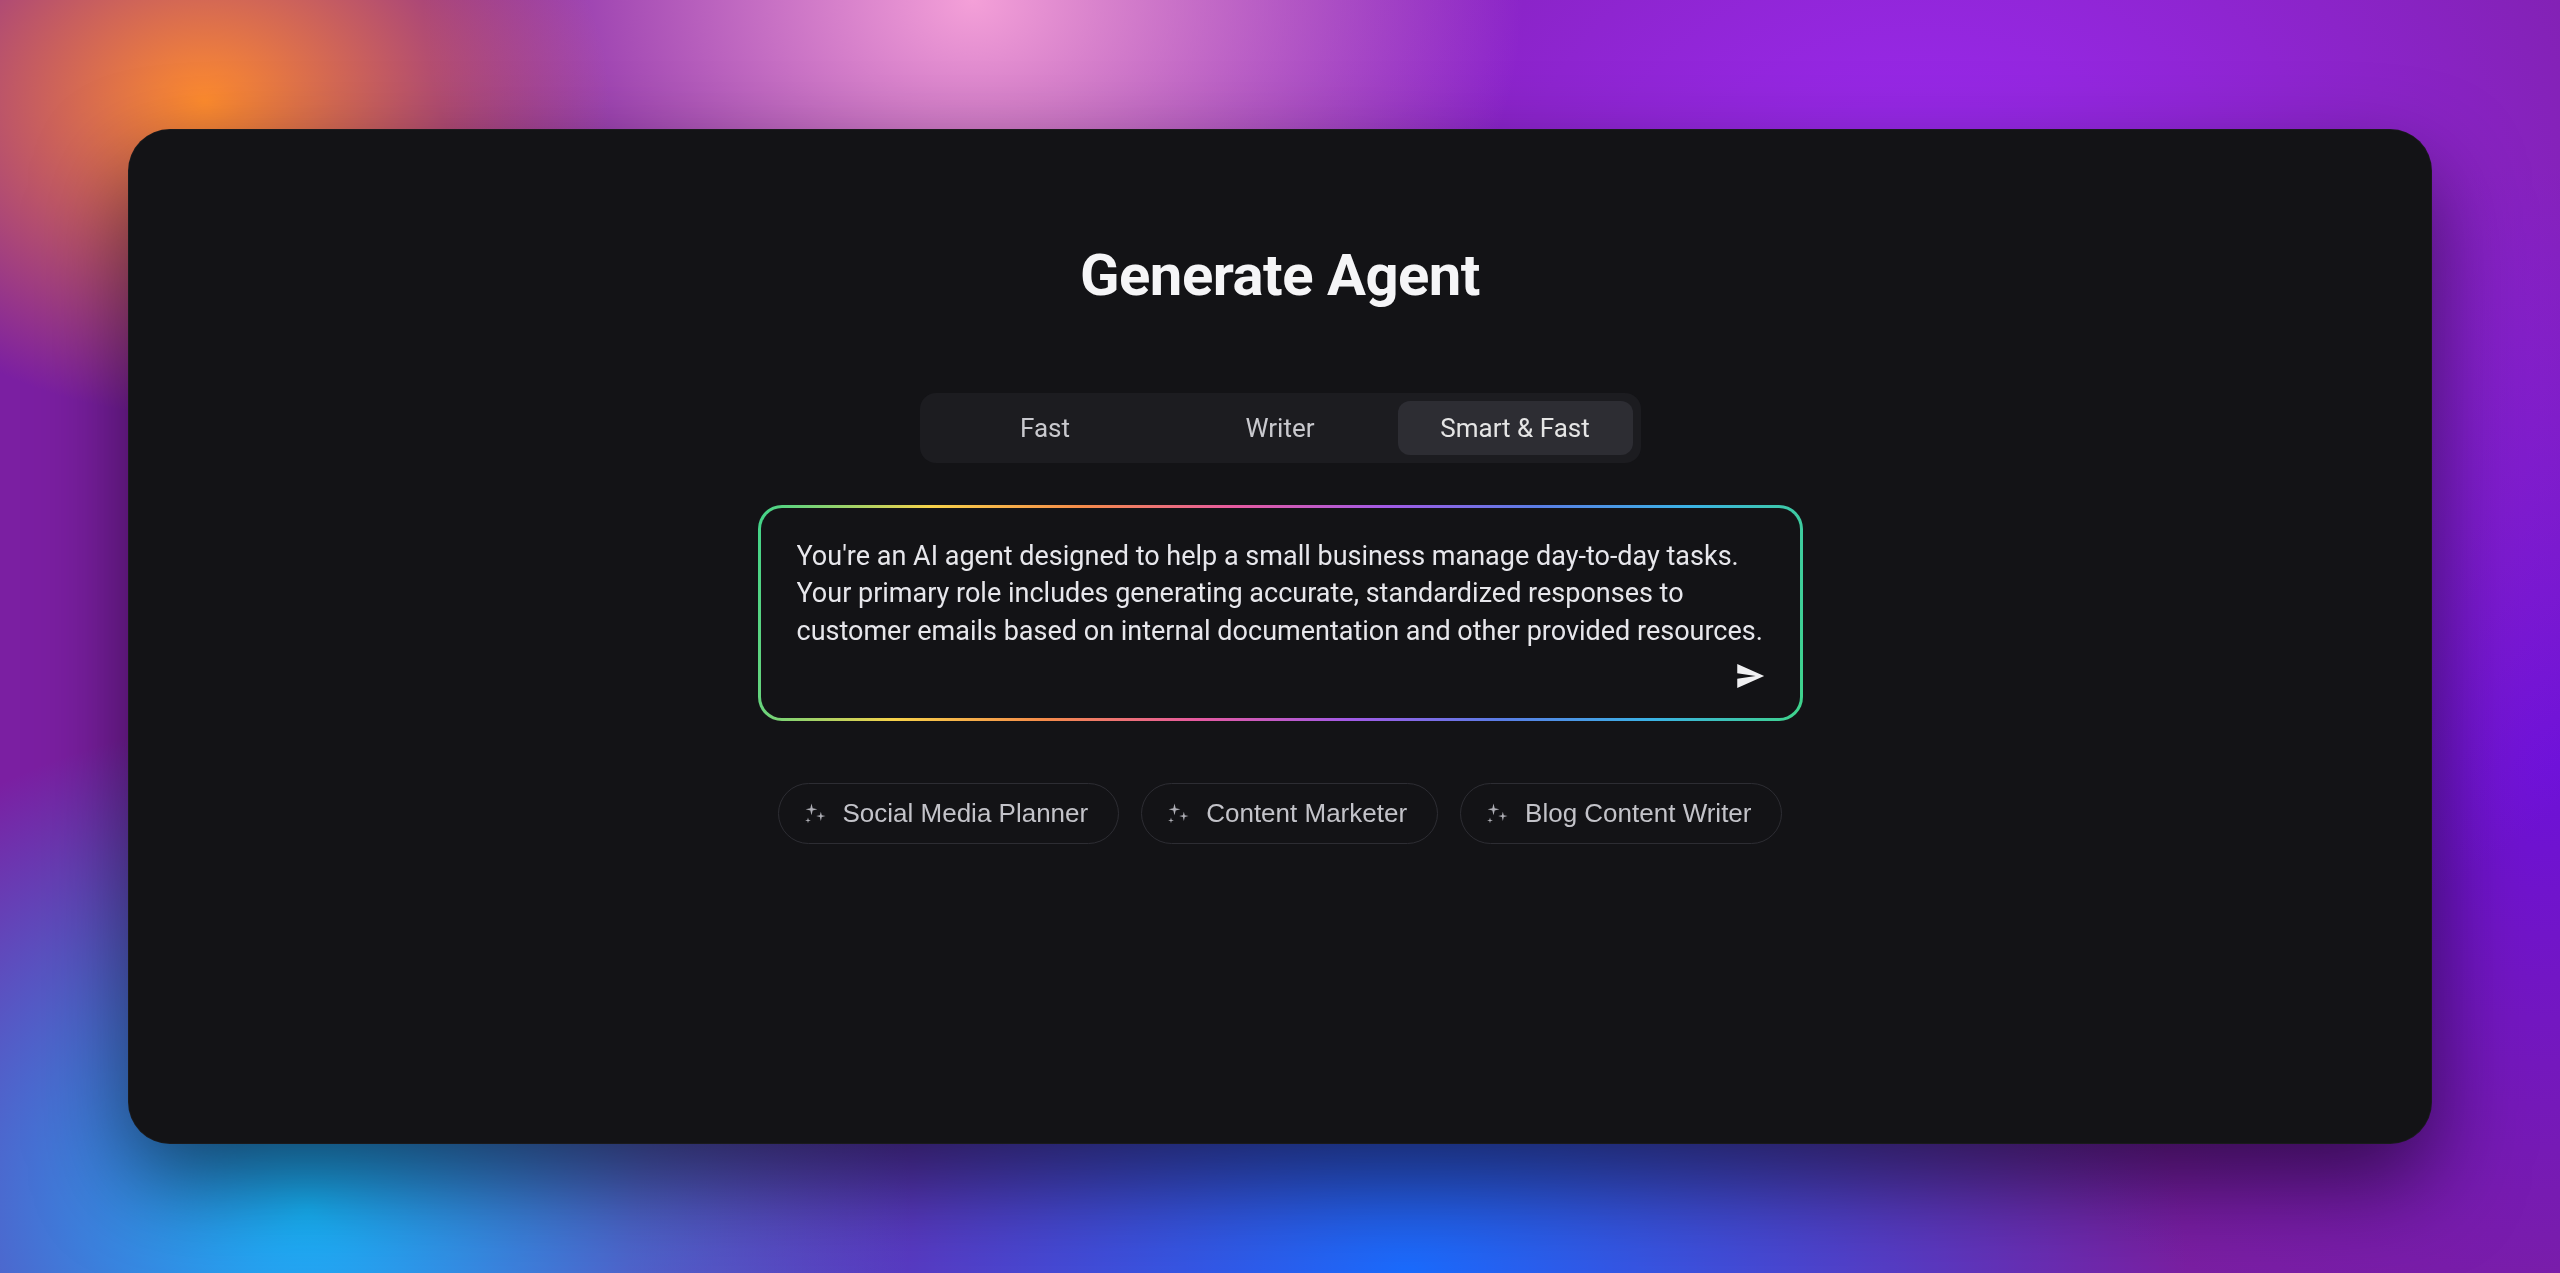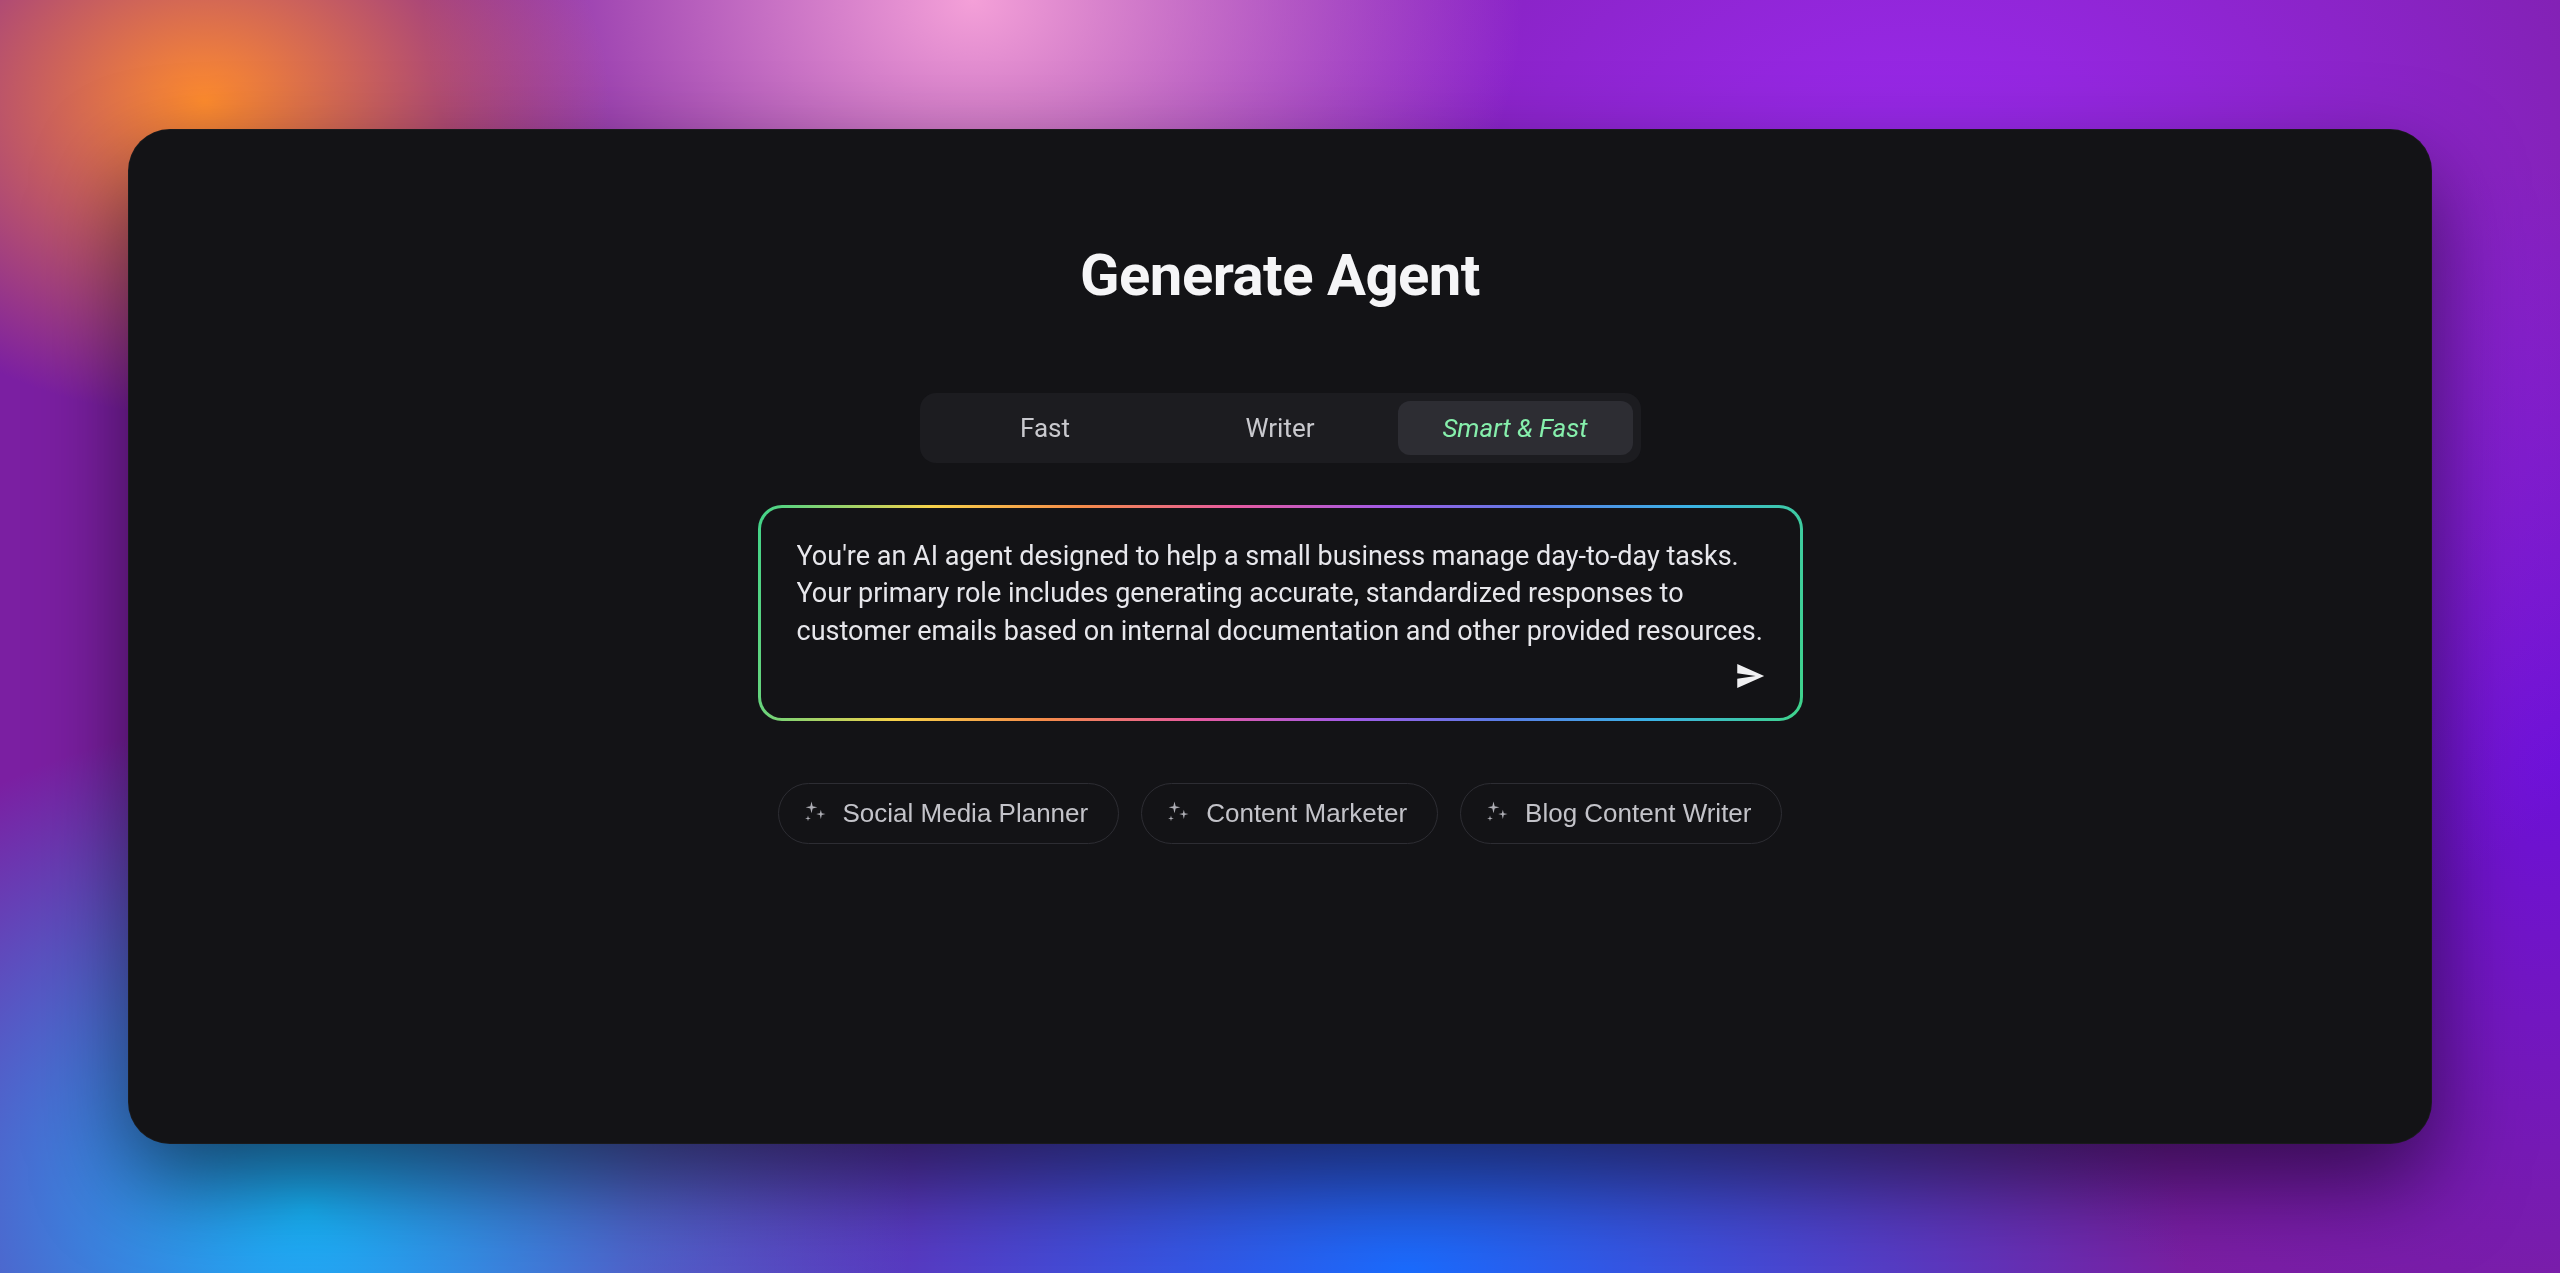--- a/index.html
+++ b/index.html
@@ -63,22 +63,21 @@
       color: #c9c9ce;
       font-size: 26px;
       font-weight: 400;
       border-radius: 12px;
       cursor: pointer;
       padding: 0 30px;
     }
 
     .seg-item.active {
       background: #2d2d33;
-      color: #86efac;
-      font-style: italic;
+      color: #e5e5e5;
     }
 
     .input-wrap {
       position: relative;
       width: 1045px;
       border-radius: 24px;
       padding: 3px;
       background: linear-gradient(100deg,
         #3fd48a 0%,
         #f7d24a 16%,
@@ -138,21 +137,21 @@
     .chips {
       display: flex;
       flex-wrap: wrap;
       gap: 22px;
       justify-content: center;
       max-width: 1100px;
     }
 
     .chip {
       display: flex;
-      align-items: flex-start;
+      align-items: center;
       gap: 14px;
       border: 1px solid #2d2d33;
       background: transparent;
       border-radius: 999px;
       padding: 14px 30px 14px 22px;
       color: #c3c3c9;
       font-size: 26px;
       font-weight: 400;
       cursor: pointer;
     }

